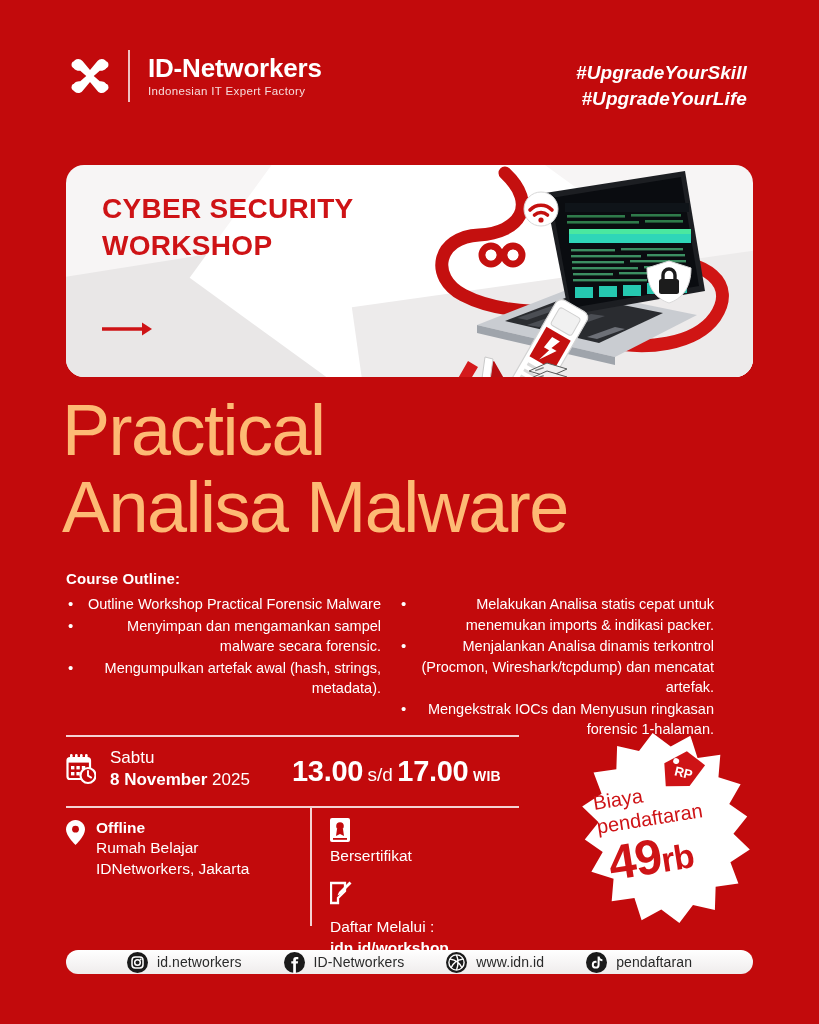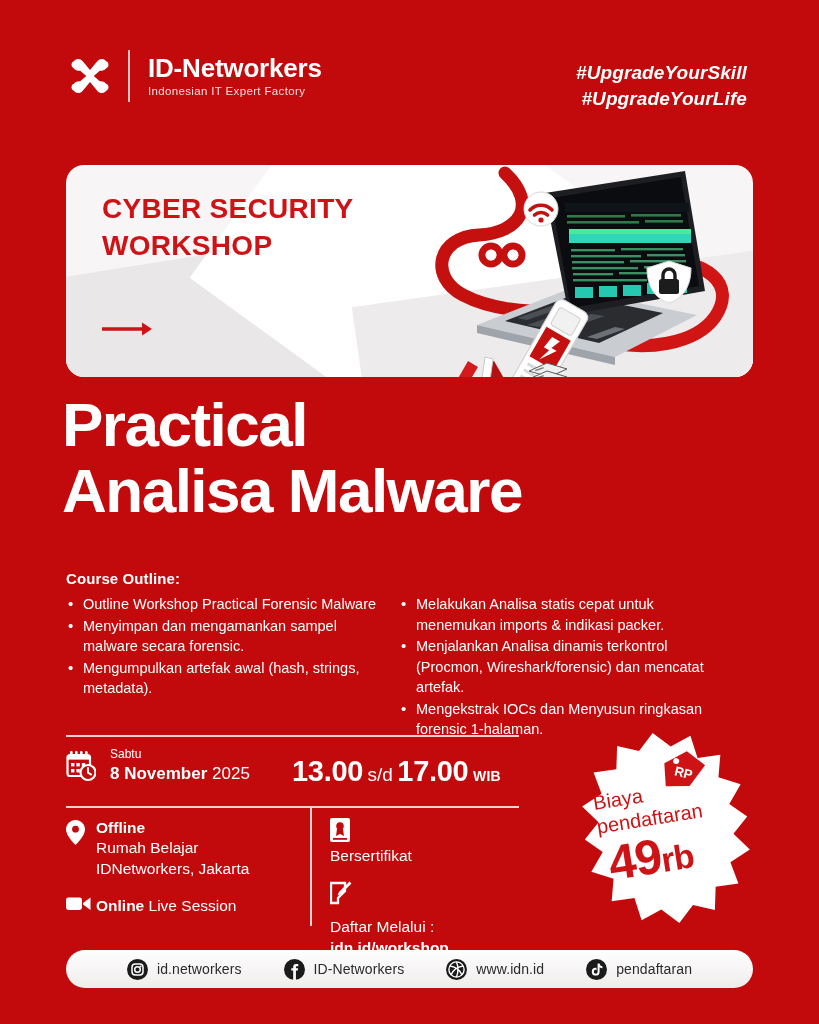--- a/index.html
+++ b/index.html
@@ -85,39 +85,39 @@
 
   
   .laptop-wrap {
     position: absolute; right: -6px; top: 0px;
     width: 340px; height: 212px; z-index: 4;
   }
 
   
   .maintitle {
     position: absolute; left: 62px; top: 392px;
-    color: #ffffff;
-    font-size: 62px; font-weight: bold;
+    color: #fdba74;
+    font-size: 72px; font-weight: normal;
     line-height: 1.07; letter-spacing: -1.5px;
   }
 
   
   .outline-head {
     position: absolute; left: 66px; top: 570px;
     color: #fff; font-size: 15px; font-weight: bold;
     letter-spacing: .1px;
     text-align: right;
   }
   .outline-cols {
     position: absolute; left: 66px; top: 594px;
     width: 690px; display: flex; gap: 18px;
   }
   .outline-col { width: 315px; }
   .outline-col.right { padding-top: 0px; }
-  .outline-col ul { list-style: none; }
+  .outline-col ul { list-style: none; text-align: right; }
   .outline-col li {
     color: #fff; font-size: 14.5px; line-height: 1.42;
     position: relative; padding-left: 17px; margin-bottom: 1px;
   }
   .outline-col li::before {
     content: "•"; position: absolute; left: 2px; top: -1px;
     font-size: 15px; color: #fff;
   }
 
   
@@ -137,21 +137,21 @@
     background: rgba(255,255,255,.82);
   }
 
   
   .daterow {
     position: absolute; left: 66px; top: 748px;
     display: flex; align-items: center;
   }
   .cal-icon { width: 30px; height: 32px; flex: 0 0 auto; margin-right: 14px; }
   .date-text { color: #fff; }
-  .date-day { font-size: 12px; line-height: 1.15; }
+  .date-day { font-size: 17px; line-height: 1.15; }
   .date-full { font-size: 17px; line-height: 1.25; margin-top: 1px; }
   .date-full b { font-weight: bold; }
   .date-full span { font-weight: normal; }
   .timeblock {
     position: absolute; left: 292px; top: 755px;
     color: #fff; white-space: nowrap;
   }
   .t-big { font-size: 29px; font-weight: bold; letter-spacing: -.3px; }
   .t-sd { font-size: 19px; font-weight: normal; }
   .t-wib { font-size: 14px; font-weight: bold; letter-spacing: .3px; text-align: right; }
@@ -194,21 +194,21 @@
   .star-l2 small { font-size: 34px; }
   .rp-tag {
     position: absolute; left: 96px; top: 22px;
     width: 42px; height: 42px;
     transform: rotate(14deg);
   }
 
   
   .footer {
     position: absolute; left: 66px; top: 950px;
-    width: 687px; height: 38px;
+    width: 687px; height: 24px;
     background: linear-gradient(#ffffff, #efecec);
     border-radius: 19px;
     display: flex; align-items: center; justify-content: center;
     gap: 42px;
   }
   .fitem {
     display: flex; align-items: center; gap: 9px;
   }
   .fitem .flabel {
     color: #2a2a2a; font-size: 14px; letter-spacing: .1px;
@@ -392,21 +392,21 @@
   <div class="outline-col left">
     <ul>
       <li>Outline Workshop Practical Forensic Malware</li>
       <li>Menyimpan dan mengamankan sampel malware secara forensic.</li>
       <li>Mengumpulkan artefak awal (hash, strings, metadata).</li>
     </ul>
   </div>
   <div class="outline-col right">
     <ul>
       <li>Melakukan Analisa statis cepat untuk menemukan imports &amp; indikasi packer.</li>
-      <li>Menjalankan Analisa dinamis terkontrol (Procmon, Wireshark/forensic) dan mencatat artefak.</li>
+      <li>Menjalankan Analisa dinamis terkontrol (Procmon, Wireshark/tcpdump) dan mencatat artefak.</li>
       <li>Mengekstrak IOCs dan Menyusun ringkasan forensic 1-halaman.</li>
     </ul>
   </div>
 </div>
 
 <div class="hr1"></div>
 <div class="hr2"></div>
 <div class="vr1"></div>
 
 <div class="daterow">
@@ -451,32 +451,20 @@
     <span class="vic">
       <svg width="19" height="25" viewBox="0 0 19 25">
         <path d="M9.5 0 C4.3 0 0 4.3 0 9.5 C0 16 9.5 25 9.5 25 S19 16 19 9.5 C19 4.3 14.7 0 9.5 0 Z" fill="#fff"></path>
         <circle cx="9.5" cy="9.2" r="3.4" fill="#C20A0C"></circle>
       </svg>
     </span>
     <span class="vtxt">
       <b style="display:block">Offline</b>
       <span style="display:block">Rumah Belajar</span>
       <span style="display:block">IDNetworkers, Jakarta</span>
-    </span>
-  </div>
-  <div class="vrow vrow2">
-    <span class="vic">
-      <svg width="25" height="17" viewBox="0 0 25 17">
-        <rect x="0" y="2.5" width="16" height="12.5" rx="2.4" fill="#fff"></rect>
-        <path d="M17 8 L24.5 2.5 V15 L17 9.6 Z" fill="#fff"></path>
-      </svg>
-    </span>
-    <span class="vtxt">
-      <b>Online</b>
-      <span>Live Session</span>
     </span>
   </div>
 </div>
 
 <div class="infocol">
   <div class="irow">
     <span class="iic">
       <svg width="20" height="24" viewBox="0 0 20 24">
         <rect x="0" y="0" width="20" height="24" rx="2" fill="#fff"></rect>
         <circle cx="10" cy="8" r="3.8" fill="#C20A0C"></circle>

